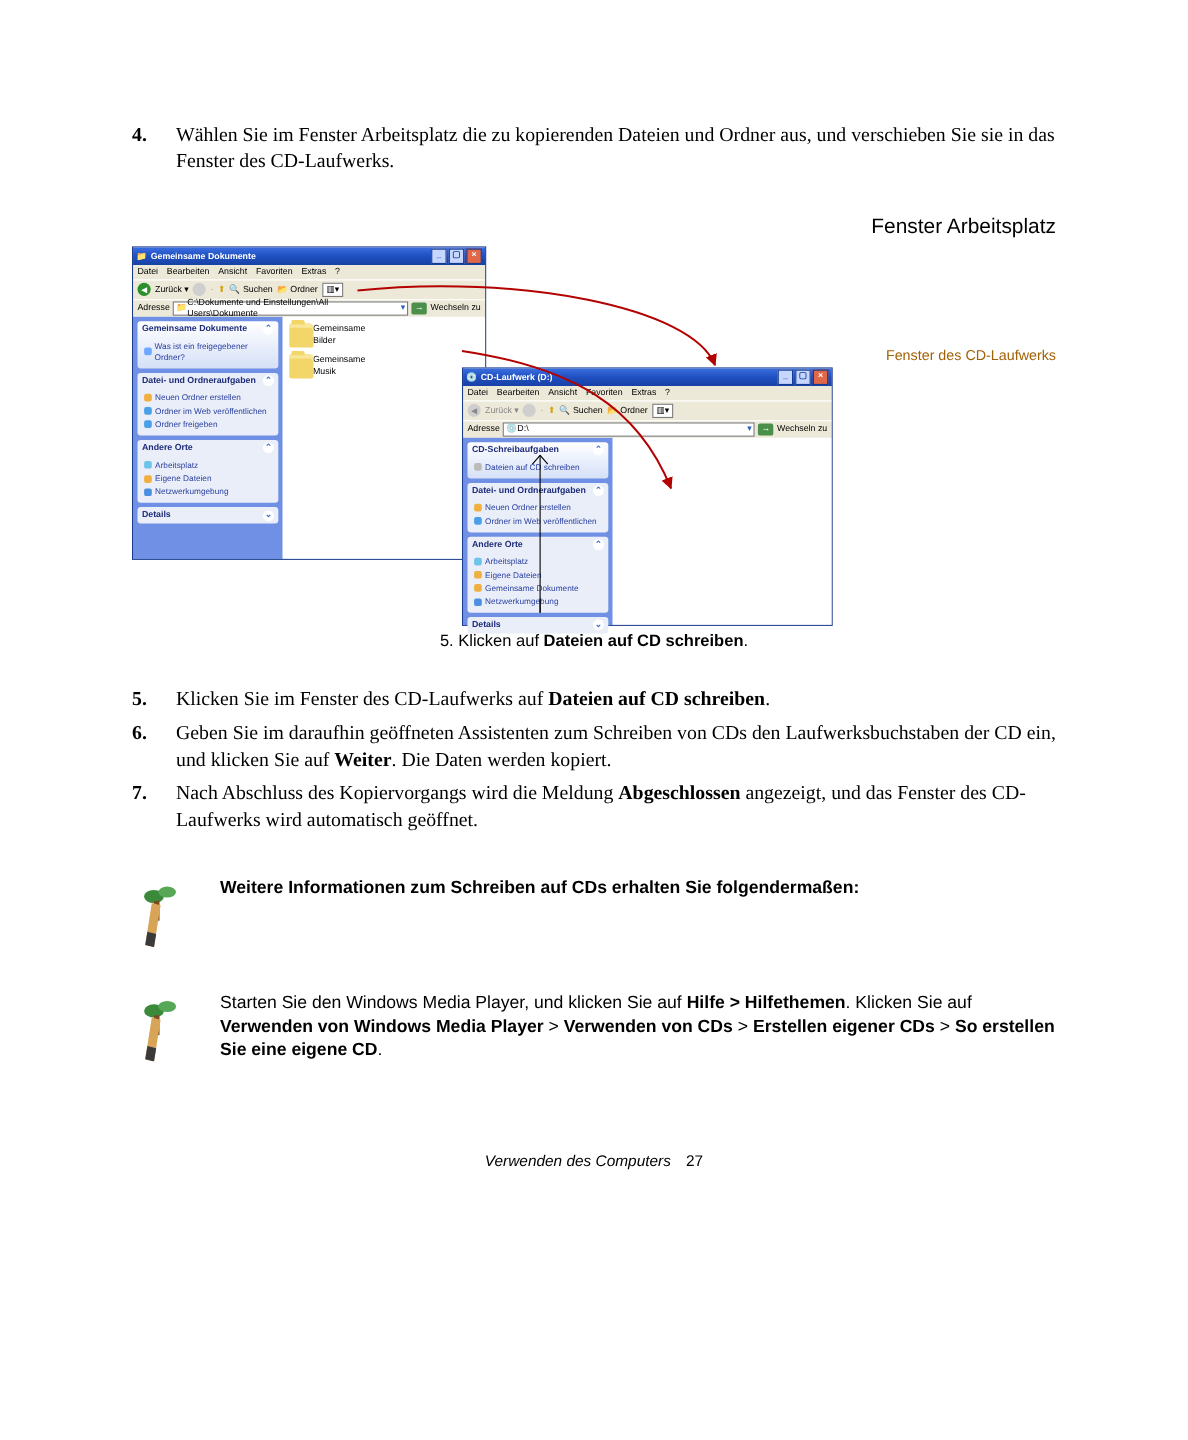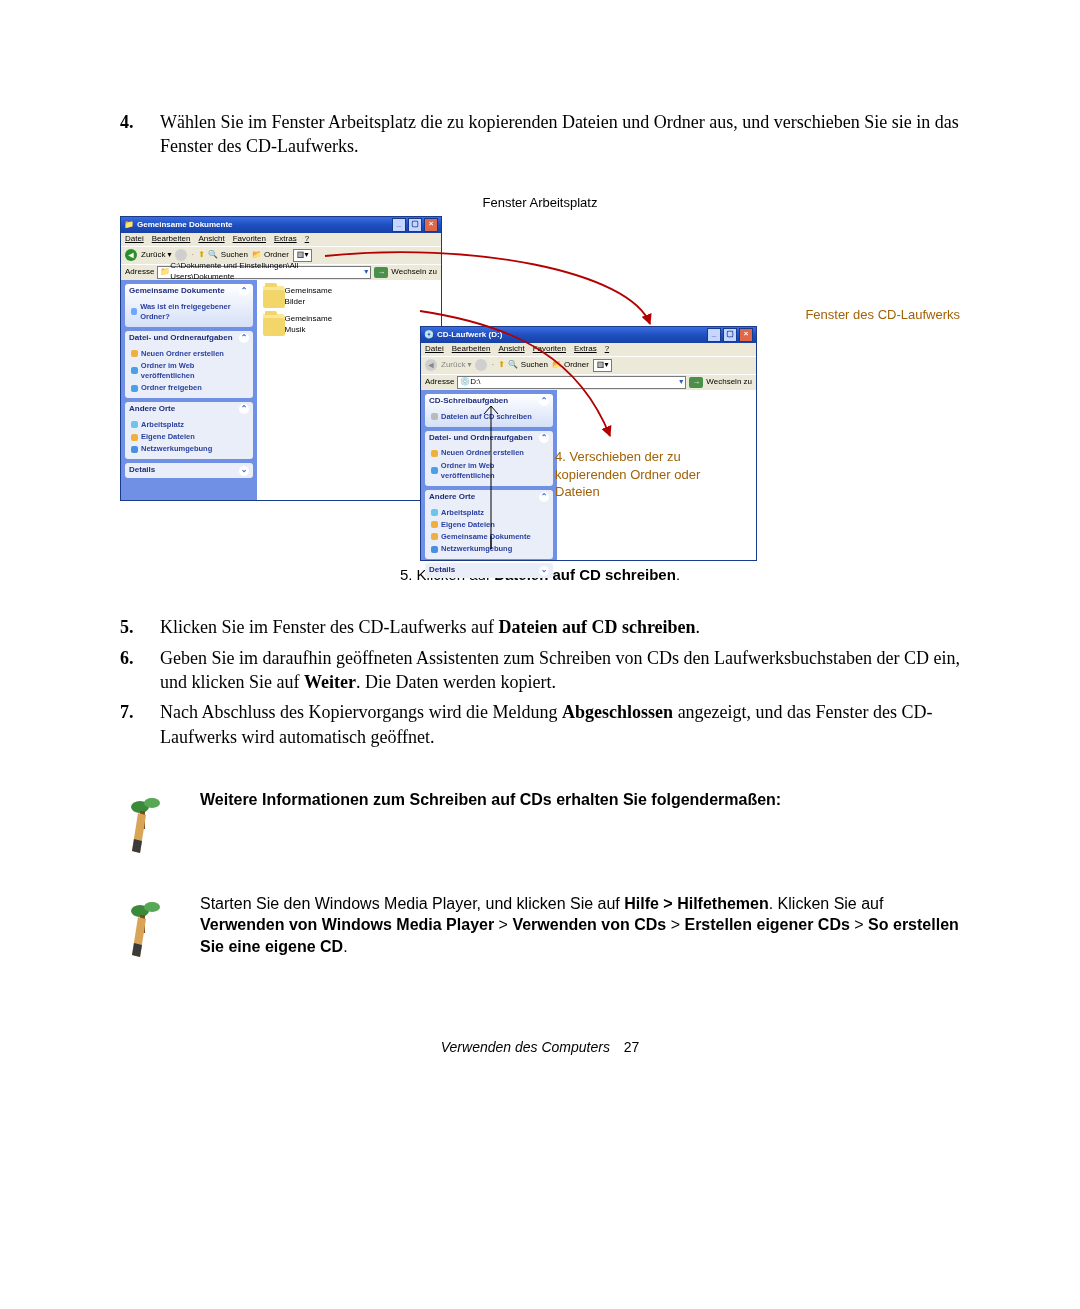--- a/index.html
+++ b/index.html
@@ -31,22 +31,22 @@
     flex: 1;
   }
   .bold { font-weight: bold; }
   .italic { font-style: italic; }
 
   .figure-wrap {
     margin: 35px 0 20px 0;
   }
   .fig-caption-top {
     font-family: Arial, Helvetica, sans-serif;
-    font-size: 13px;
-    text-align: center;
+    font-size: 19px;
+    text-align: right;
     margin-bottom: 5px;
   }
   .workspace {
     position: relative;
     height: 335px;
   }
   
   .xp-window {
     position: absolute;
     border: 1px solid #1a3b8b;
@@ -76,21 +76,21 @@
     font-size: 8px; line-height: 10px; text-align: center;
     color: #153b90;
   }
   .wbtn.close { background: #e06848; color: #fff; }
   .menu-row {
     background: #ece9d8;
     padding: 1px 4px;
     color: #000;
     display: flex; gap: 8px;
   }
-  .menu-row span { text-decoration: underline; text-underline-offset: 1px; text-align: right; }
+  .menu-row span { text-underline-offset: 1px; text-align: right; }
   .toolbar {
     background: #ece9d8;
     padding: 2px 4px;
     display: flex; gap: 4px; align-items: center;
     border-top: 1px solid #fff;
   }
   .tb-btn {
     display: inline-flex; align-items: center; gap: 2px;
     color: #000;
   }
@@ -139,21 +139,21 @@
     padding: 2px 4px;
     font-weight: bold;
     font-size: 8px;
   }
   .side-hd .chev {
     width: 10px; height: 10px; border-radius: 50%;
     background: #fff; color: #3a6ee0;
     display:flex;align-items:center;justify-content:center;
     font-size: 8px;
   }
-  .side-links { padding: 2px 6px 4px 6px; font-size: 7.5px; color: #2a3fa0; font-weight: bold;}
+  .side-links { padding: 2px 6px 4px 6px; font-size: 7.5px; color: #2a3fa0;}
   .side-links .lk { display:flex; gap:3px; align-items:center; padding: 1px 0;}
   .side-links .lk .dot { width:7px;height:7px;border-radius:2px; }
   .main-pane { flex:1; background:#fff; padding: 6px; }
   .folder {
     display:flex; flex-direction:row; align-items:center;
     width: 80px;
     font-size: 8px;
     margin-bottom: 6px;
   }
   .fold-ico {
@@ -461,21 +461,20 @@
                 <span>Details</span>
                 <span class="chev">⌄</span>
               </div>
             </div>
           </div>
           <div class="main-pane"></div>
         </div>
       </div>
 
       <div class="over-label" style="right:0; top:90px;">Fenster des CD-Laufwerks</div>
-      <div class="over-label" style="left:435px; top:232px; width:165px;">4. Verschieben der zu kopierenden Ordner oder Dateien</div>
 
       <svg class="overlay-svg" width="640" height="335">
         <defs>
           <marker id="ah" viewBox="0 0 10 10" refX="9" refY="5" markerWidth="6" markerHeight="6" orient="auto">
             <path d="M0,0 L10,5 L0,10 z" fill="#b30000"></path>
           </marker>
         </defs>
         <path d="M 205,40 C 350,25 510,55 530,108" stroke="#b30000" stroke-width="1.8" fill="none" marker-end="url(#ah)"></path>
         <path d="M 300,95 C 400,110 460,145 490,220" stroke="#b30000" stroke-width="1.8" fill="none" marker-end="url(#ah)"></path>
         <line x1="371" y1="320" x2="371" y2="333" stroke="#000" stroke-width="1"></line>

